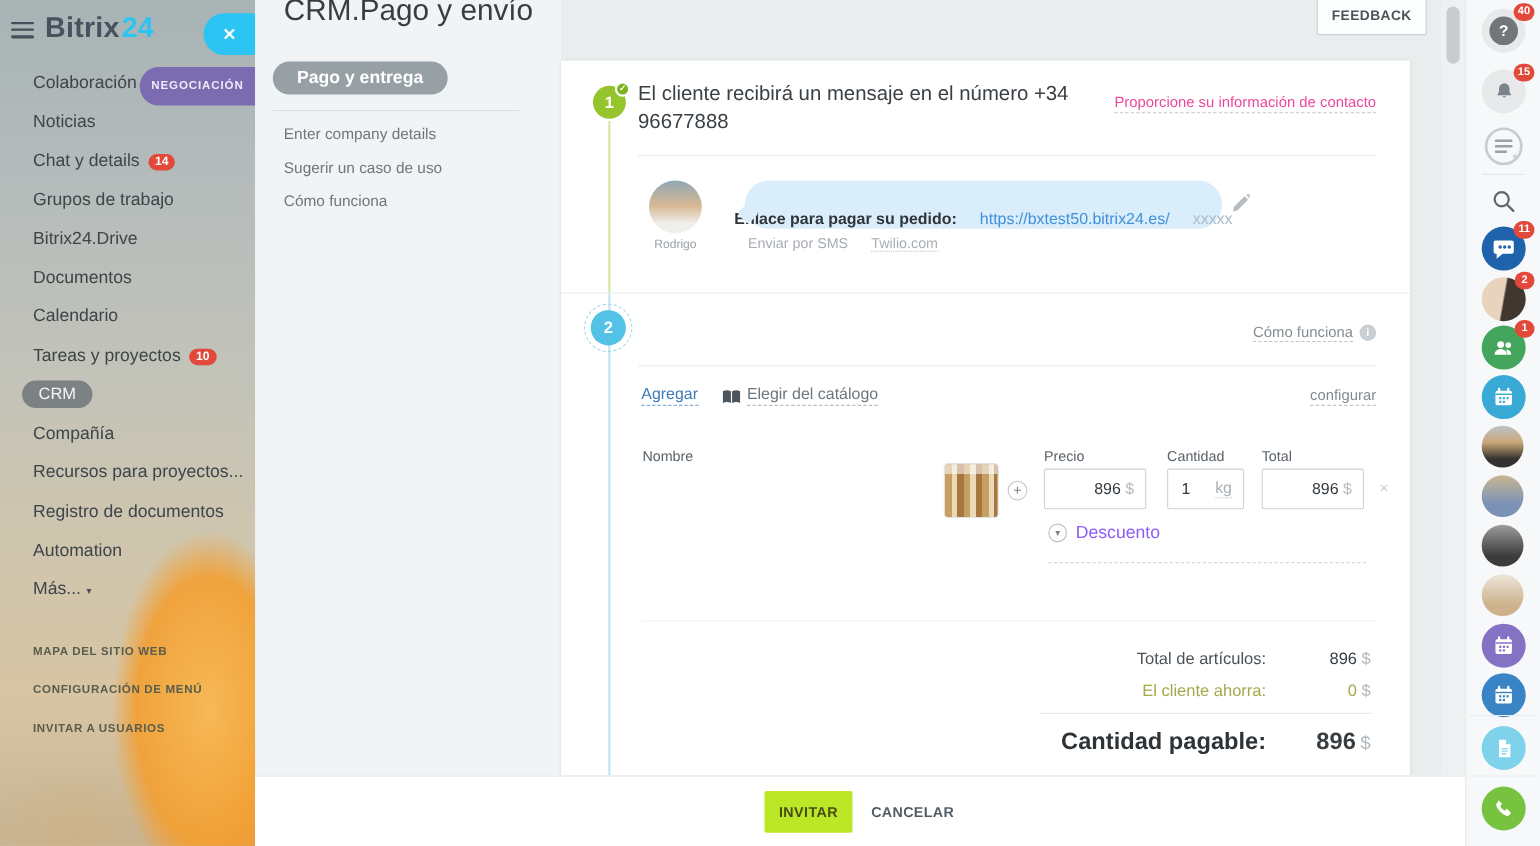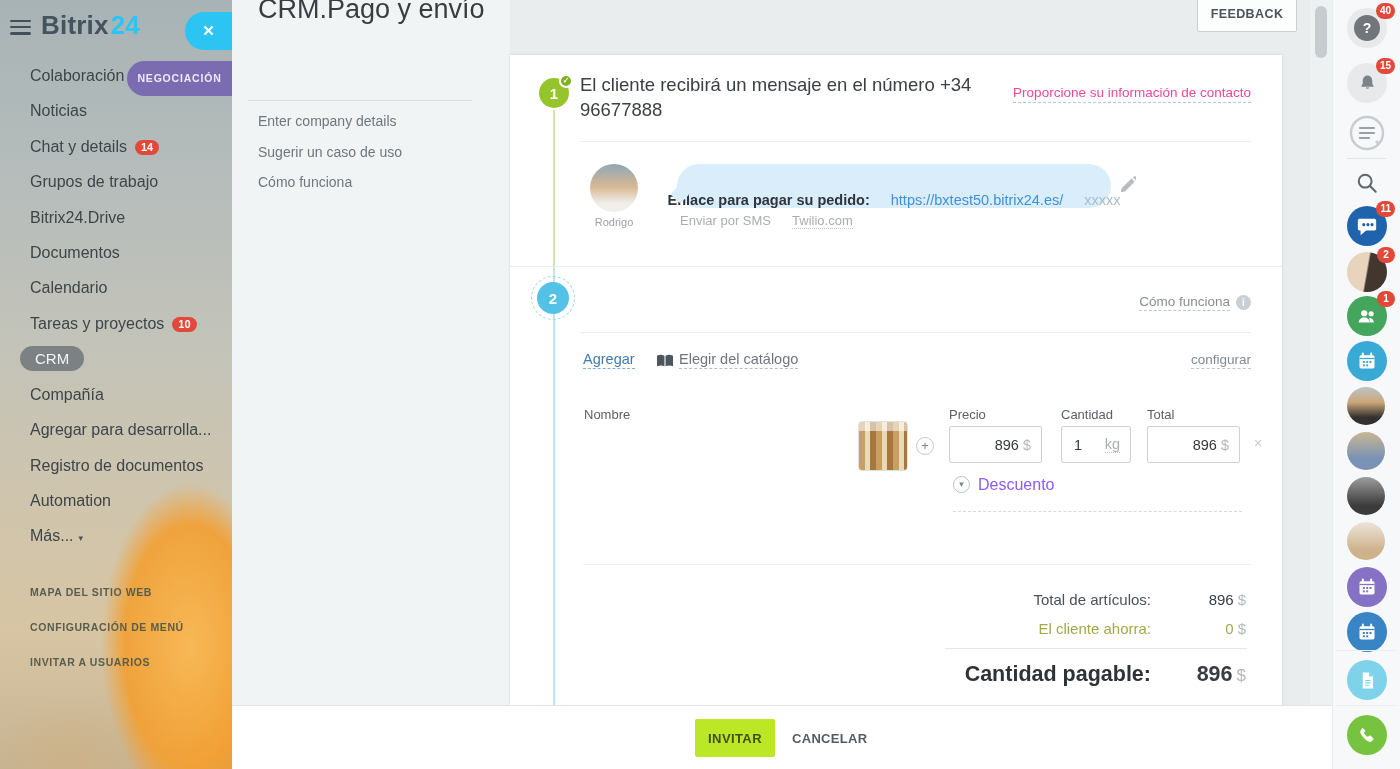--- a/index.html
+++ b/index.html
@@ -168,36 +168,37 @@
     <div class="sb-item" style="top:67px;">Colaboración</div>
     <div class="sb-item" style="top:102px;">Noticias</div>
     <div class="sb-item" style="top:138px;"><span>Chat y details</span><span class="sb-badge">14</span></div>
     <div class="sb-item" style="top:173px;">Grupos de trabajo</div>
     <div class="sb-item" style="top:209px;">Bitrix24.Drive</div>
     <div class="sb-item" style="top:244px;">Documentos</div>
     <div class="sb-item" style="top:279px;">Calendario</div>
     <div class="sb-item" style="top:315px;"><span>Tareas y proyectos</span><span class="sb-badge">10</span></div>
     <div class="crm-pill">CRM</div>
     <div class="sb-item" style="top:386px;">Compañía</div>
-    <div class="sb-item" style="top:421px;">Agregar para desarrolla...</div>
+    <div class="sb-item" style="top:421px;">Recursos para proyectos...</div>
     <div class="sb-item" style="top:457px;">Registro de documentos</div>
     <div class="sb-item" style="top:492px;">Automation</div>
     <div class="sb-item" style="top:527px;"><span>Más...</span><span class="mas-caret">▾</span></div>
     <div class="sb-foot" style="top:586px;">MAPA DEL SITIO WEB</div>
     <div class="sb-foot" style="top:621px;">CONFIGURACIÓN DE MENÚ</div>
     <div class="sb-foot" style="top:656px;">INVITAR A USUARIOS</div>
     <div class="neg-badge">NEGOCIACIÓN</div>
   </div>
   <div class="close-pill">✕</div>
 
   <div class="slider">
     <div class="main-bg"></div>
     <div class="slider-title">CRM.Pago y envío</div>
     <button class="feedback-btn">FEEDBACK</button>
 
+    <div class="stage-pill">Pago y entrega</div>
     <div class="panel-div"></div>
     <div class="panel-link" style="top:113px;">Enter company details</div>
     <div class="panel-link" style="top:144px;">Sugerir un caso de uso</div>
     <div class="panel-link" style="top:174px;">Cómo funciona</div>
 
     <div class="card">
       <div class="step-line-1"></div>
       <div class="step-line-2"></div>
 
       <div class="step1-c">

